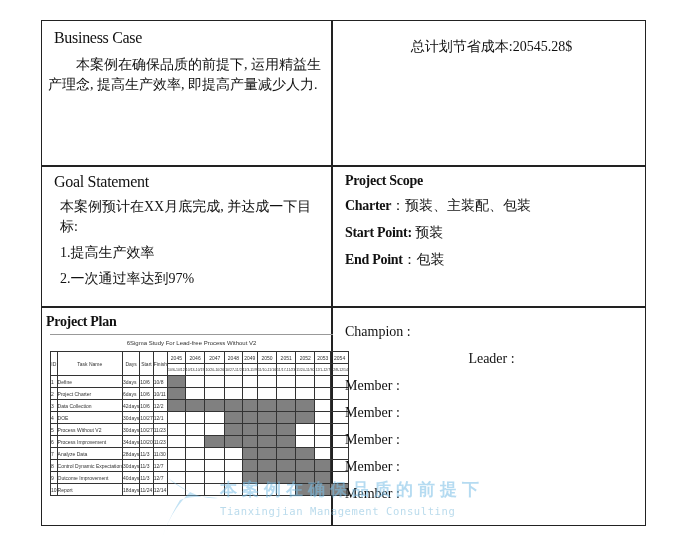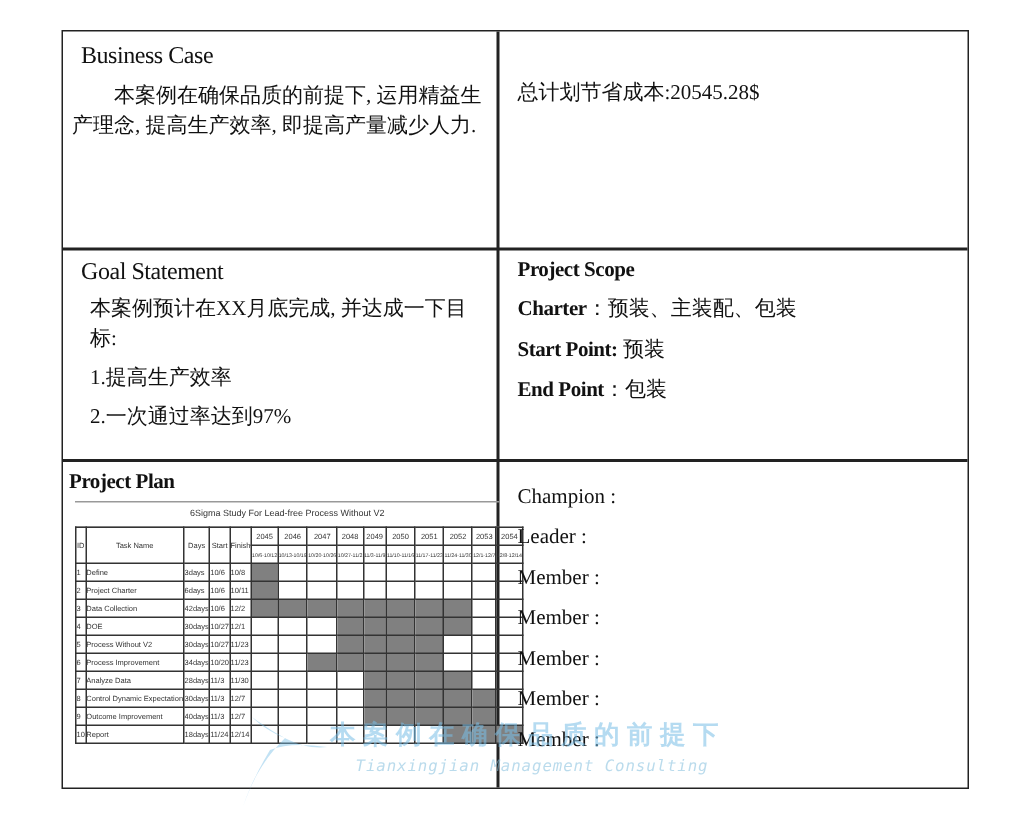--- a/index.html
+++ b/index.html
@@ -21,38 +21,38 @@
   .gantt { position: absolute; left: 8px; top: 26px; width: 283px; height: 162px; font-family: "Liberation Sans Narrow","Liberation Sans", sans-serif; }
   .g-title { position: absolute; left: 0; top: 0; width: 100%; height: 16px; border-top: 1px solid #999; border-bottom: 1px solid #999;
              font-size: 6px; text-align: center; line-height: 16px; color: #333; }
   .g-table { position: absolute; left: 0; top: 17px; border-collapse: collapse; font-size: 5px; color: #333; }
   .g-table td, .g-table th { border: 0.8px solid #333; padding: 0; height: 11px; text-align: left; white-space: nowrap; overflow: hidden; font-weight: normal; }
   .g-table th { text-align: center; }
   .g-bar { background: #808080; }
 
   .watermark { position: absolute; left: 185px; top: 478px; pointer-events: none; }
   .wm-cn { position: absolute; left: 35px; top: 0; font-family: "DejaVu Sans", sans-serif; font-size: 17px; letter-spacing: 5px; color: rgba(120,190,230,0.55); white-space: nowrap; font-weight: bold; }
-  .wm-en { position: absolute; left: 52px; top: 27px; font-family: "DejaVu Sans Mono", monospace; font-size: 10.5px; letter-spacing: 0.6px; color: rgba(130,190,220,0.55); white-space: nowrap; font-style: italic; }
+  .wm-en { position: absolute; left: 35px; top: 27px; font-family: "DejaVu Sans Mono", monospace; font-size: 10.5px; letter-spacing: 0.6px; color: rgba(130,190,220,0.55); white-space: nowrap; }
   .wm-swoosh { position: absolute; left: -25px; top: -8px; width: 60px; height: 70px; }
 </style>
 </head>
 <body>
 
 <div class="grid">
   <div class="vline"></div>
   <div class="hline" style="top:144px"></div>
   <div class="hline" style="top:285px"></div>
 
   <div class="cell" style="left:0;top:0;width:289px;height:144px;padding:8px 10px 0 12px;">
     <div class="title">Business Case</div>
     <div class="body-text indent" style="margin-top:8px;margin-left:-6px;">本案例在确保品质的前提下, 运用精益生产理念, 提高生产效率, 即提高产量减少人力.</div>
   </div>
 
   <div class="cell" style="left:291px;top:0;width:313px;height:144px;padding:8px 8px 0 12px;">
-    <div class="body-text" style="margin-top:24px;">总计划节省成本:20545.28$</div>
+    <div class="body-text" style="margin-top:8px;text-align:center;">总计划节省成本:20545.28$</div>
   </div>
 
   <div class="cell" style="left:0;top:146px;width:289px;height:139px;padding:6px 10px 0 12px;">
     <div class="title">Goal Statement</div>
     <div class="body-text" style="margin-top:6px;margin-left:6px;">本案例预计在XX月底完成, 并达成一下目标:</div>
     <div class="body-text" style="margin-top:6px;margin-left:6px;">1.提高生产效率</div>
     <div class="body-text" style="margin-top:6px;margin-left:6px;">2.一次通过率达到97%</div>
   </div>
 
   <div class="cell" style="left:291px;top:146px;width:313px;height:159px;padding:6px 8px 0 12px;">
@@ -276,21 +276,21 @@
               <td class="g-bar" style="background: rgb(128, 128, 128);"></td>
             </tr>
           </tbody>
       </table>
     </div>
   </div>
 
   <div class="cell" style="left:291px;top:287px;width:313px;height:217px;padding:5px 8px 0 12px;">
     <div id="roles">
         <p class="kv" style="margin-top: 10px; line-height: 17px;">Champion :</p>
-        <p class="kv" style="margin-top: 10px; line-height: 17px;">Leader  :</p>
+        <p class="kv" style="margin-top: 10px; line-height: 17px; text-align: center;">Leader  :</p>
         <p class="kv" style="margin-top: 10px; line-height: 17px;">Member :</p>
         <p class="kv" style="margin-top: 10px; line-height: 17px;">Member :</p>
         <p class="kv" style="margin-top: 10px; line-height: 17px;">Member :</p>
         <p class="kv" style="margin-top: 10px; line-height: 17px;">Member :</p>
         <p class="kv" style="margin-top: 10px; line-height: 17px;">Member :</p>
       </div>
   </div>
 </div>
 
 <div class="watermark">

